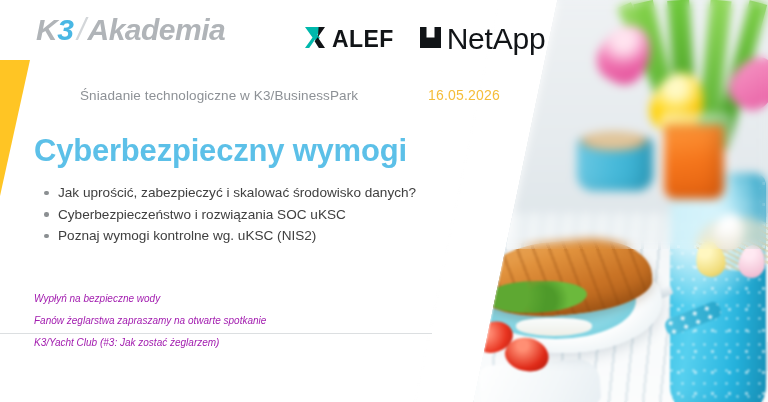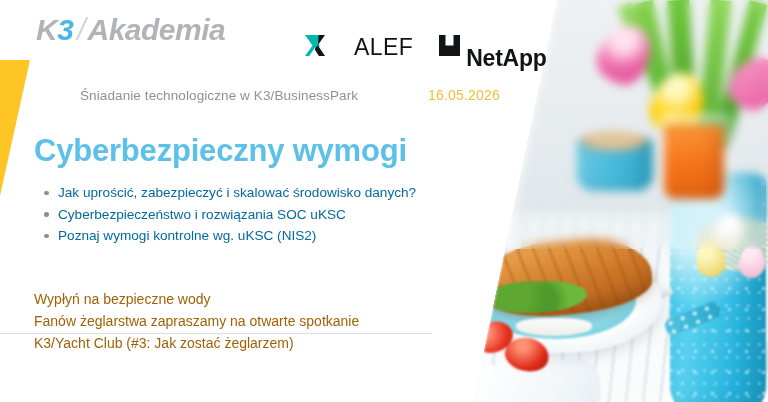--- a/index.html
+++ b/index.html
@@ -314,32 +314,30 @@
   #partner-logos {
     position: absolute;
     left: 304px;
     top: 22px;
     display: flex;
     align-items: center;
     gap: 26px;
   }
   .logo-lockup { display: flex; align-items: center; gap: 6px; }
   #alef-wordmark {
-    font-weight: normal;
+    font-weight: bold;
     font-size: 23px;
     color: #111417;
     letter-spacing: 0.4px;
-    margin-left: 22px;
   }
   #netapp-wordmark {
-    font-weight: bold;
-    font-size: 23px;
+    font-weight: normal;
+    font-size: 30px;
     color: #111417;
     letter-spacing: -0.2px;
-    margin-top: 23px;
   }
 
   
   #eyebrow-row {
     position: absolute;
     left: 36px;
     top: 87px;
     width: 420px;
     display: flex;
     align-items: baseline;
@@ -371,44 +369,45 @@
     position: absolute;
     left: 36px;
     top: 182px;
     margin: 0;
     padding: 0 0 0 22px;
     list-style: none;
   }
   #bullet-list li {
     position: relative;
     font-size: 13.6px;
-    color: #0369a1;
+    color: #404040;
     line-height: 21.5px;
   }
   #bullet-list li::before {
     content: "";
     position: absolute;
     left: -14px;
     top: 8.5px;
     width: 4.5px;
     height: 4.5px;
     border-radius: 50%;
     background: #8b8f92;
   }
 
   #footer-block {
     position: absolute;
     left: 34px;
     top: 288px;
     width: 400px;
   }
   #footer-block div {
-    font-size: 14px;
+    font-style: italic;
+    font-size: 10px;
     line-height: 22px;
-    color: #a16207;
+    color: #a21caf;
     white-space: nowrap;
   }
   #footer-line-1 { color: #5cc0e8; }
   #footer-rule {
     position: absolute;
     left: 0;
     top: 333px;
     width: 432px;
     height: 1px;
     background: #dcdfe1;

